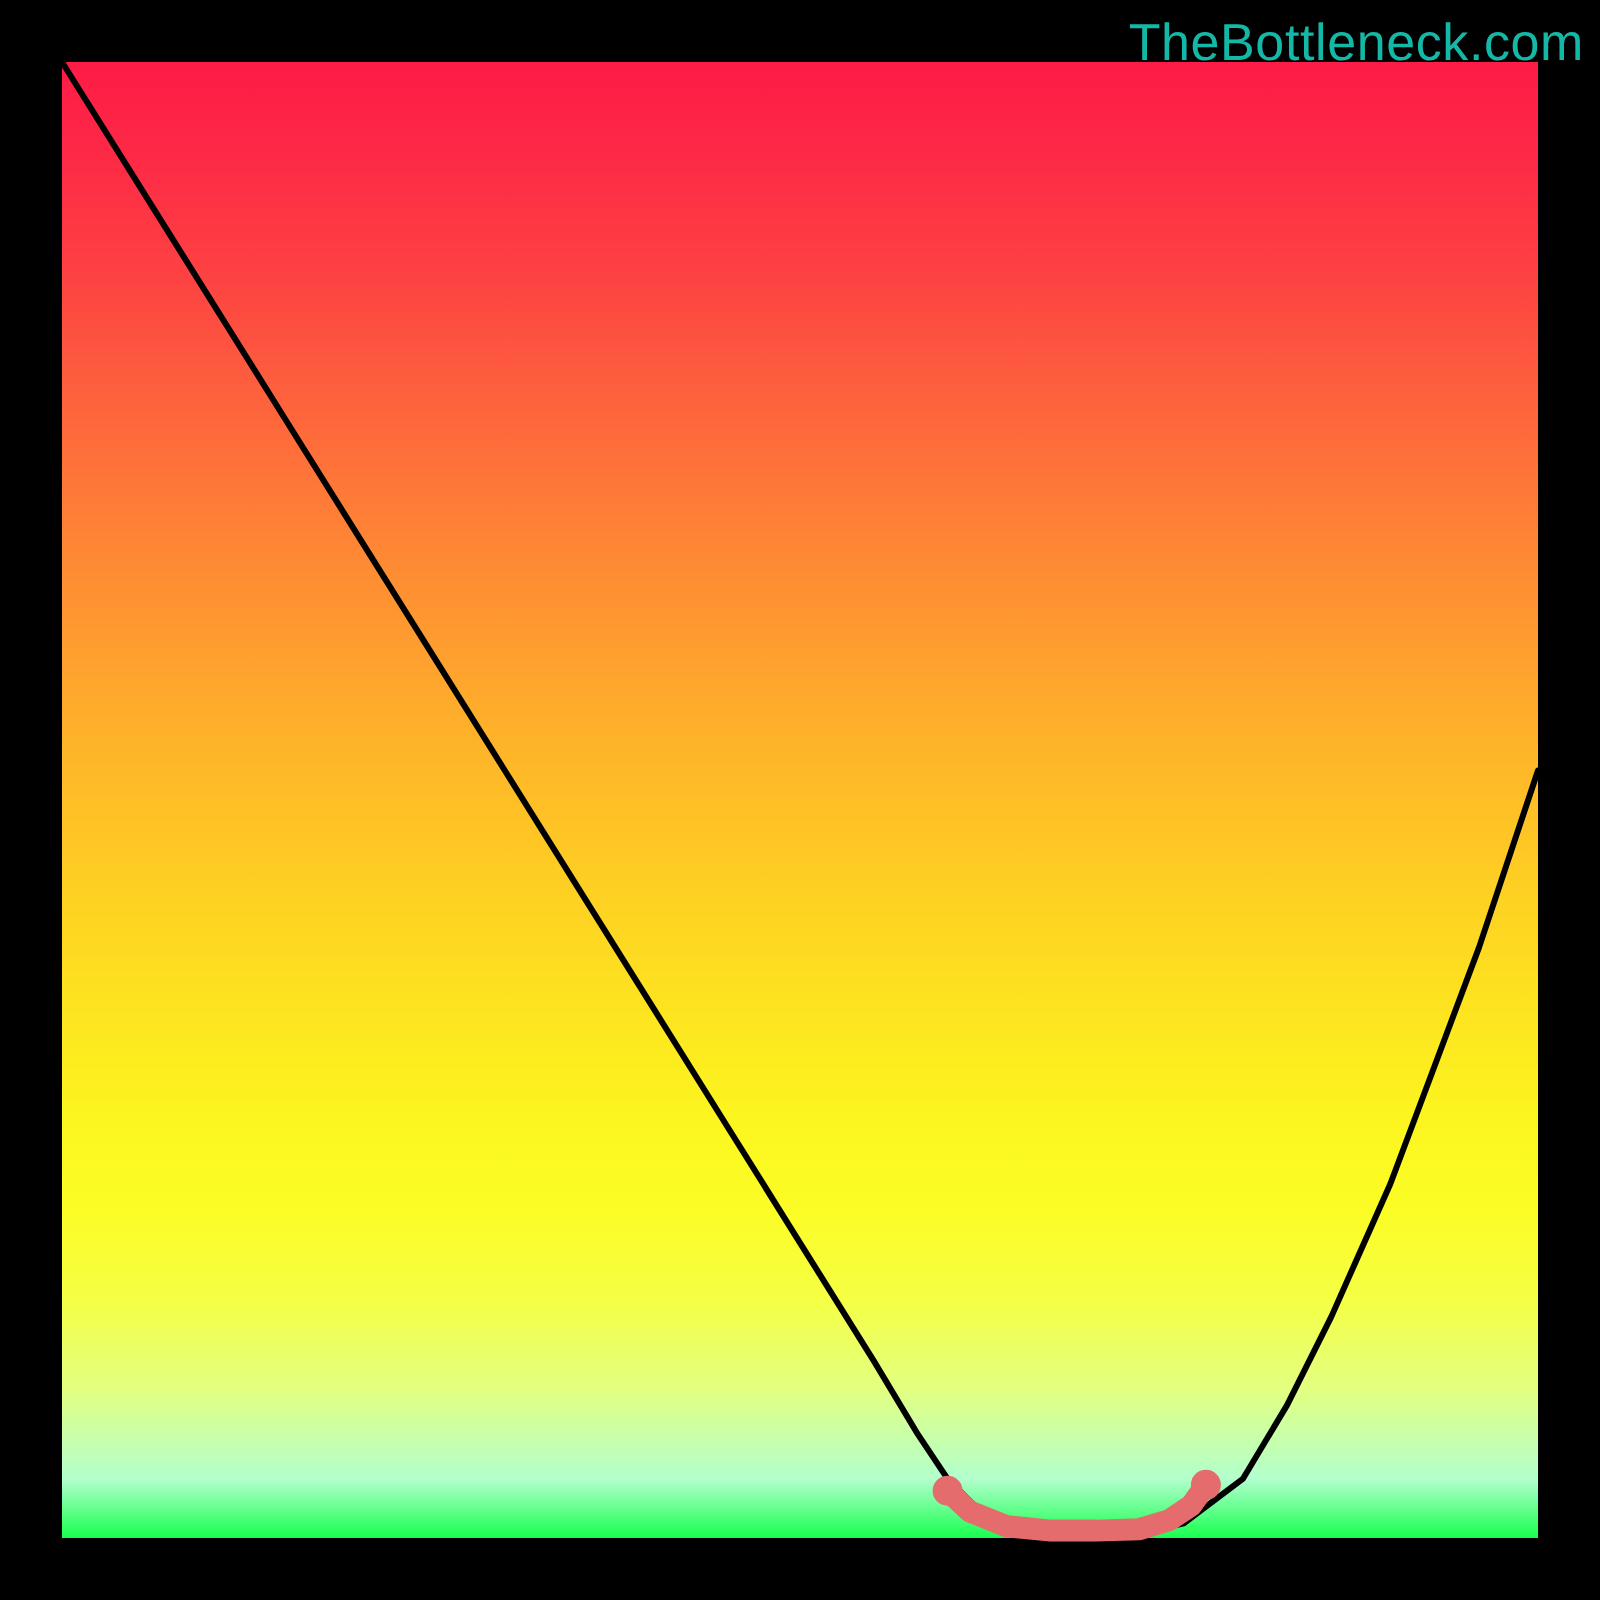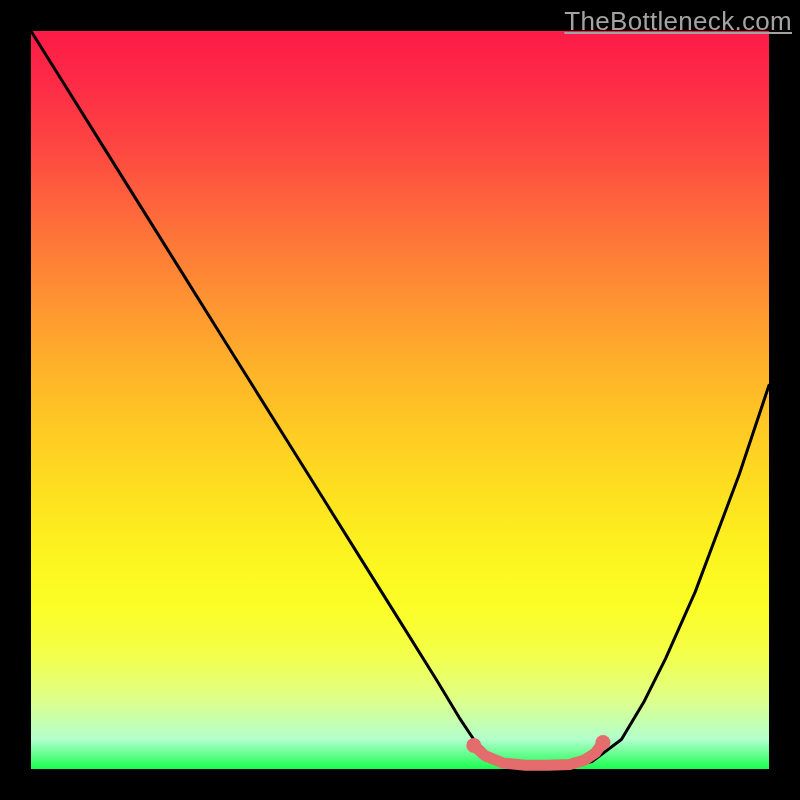--- a/index.html
+++ b/index.html
@@ -37,27 +37,26 @@
       #f4ff46 84%,
       #e2ff82 90%,
       #b2ffcd 96%,
       #18ff4f 100%
     );
   }
   .watermark {
     position: absolute;
     top: 6px;
     right: 8px;
-    color: #a3a3a3;
+    color: #14b8a6;
     font-size: 26px;
     font-weight: 500;
     letter-spacing: 0.3px;
     pointer-events: none;
     user-select: none;
-    text-decoration: underline;
   }
   svg {
     position: absolute;
     left: 0;
     top: 0;
     pointer-events: none;
   }
 </style>
 </head>
 <body>

